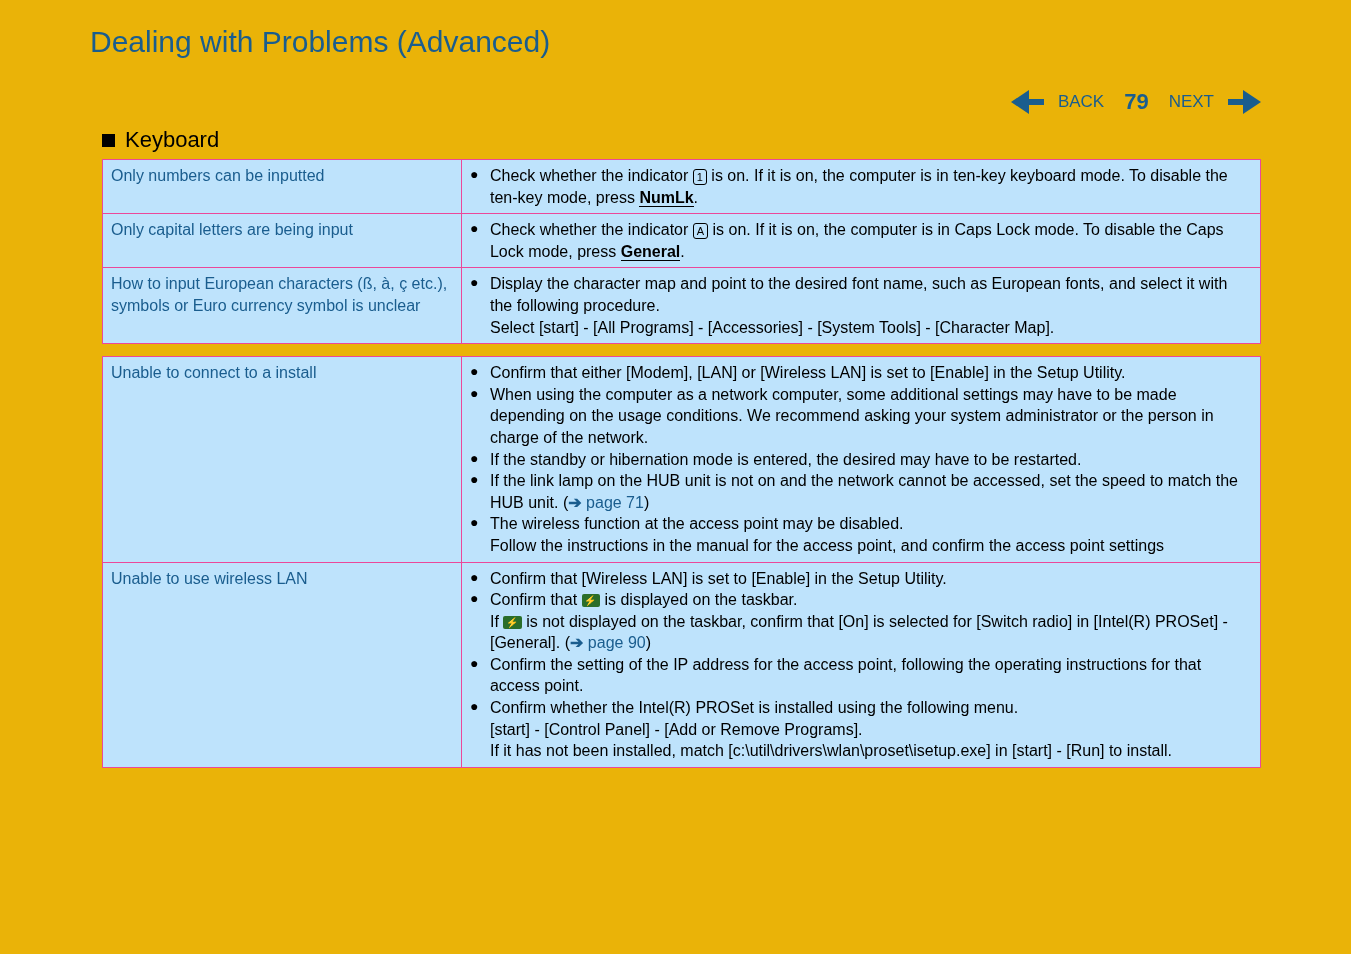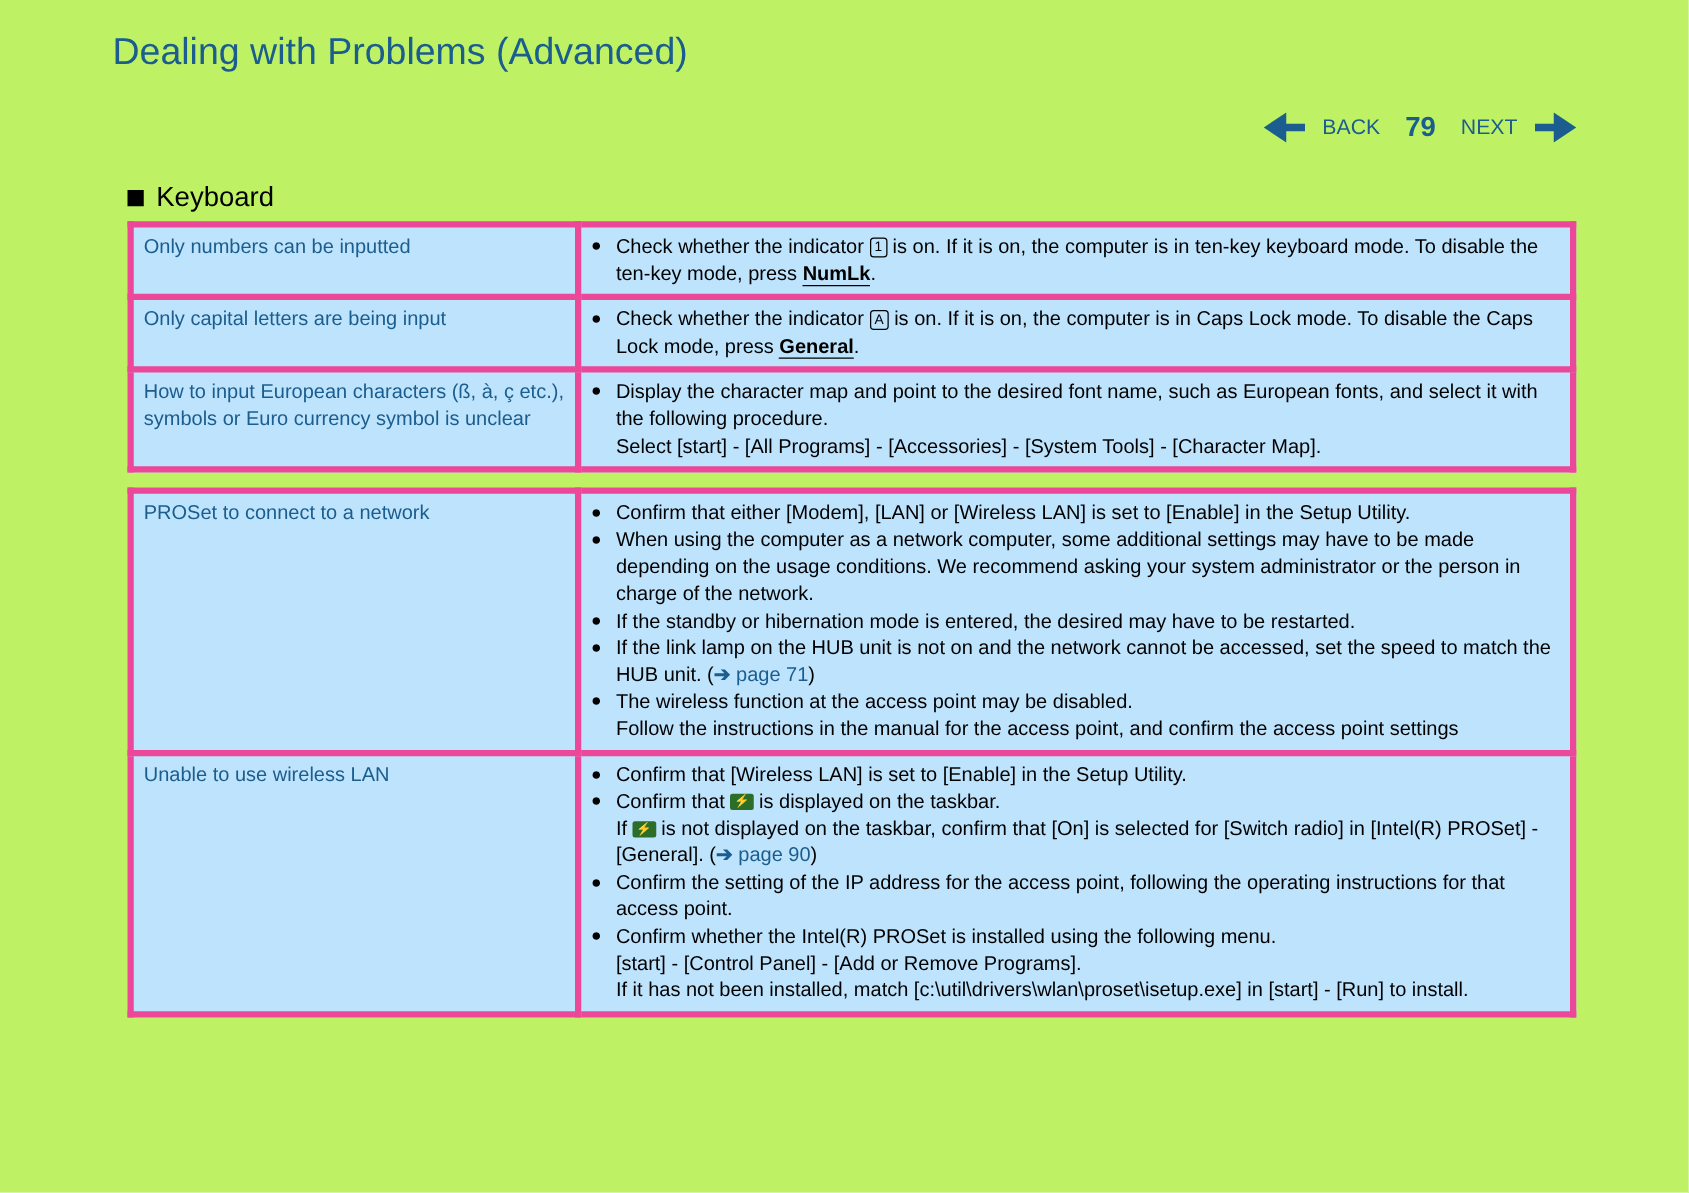--- a/index.html
+++ b/index.html
@@ -6,36 +6,36 @@
       margin: 0;
       padding: 0;
       box-sizing: border-box;
     }
     body {
       font-family: Arial, Helvetica, sans-serif;
       background: #ffffff;
       width: 1351px;
     }
     .page {
-      background: #bef264;
+      background: #eab308;
       padding: 25px 90px 50px 90px;
       min-height: 954px;
     }
     .page-title {
       color: #1A5D8E;
       font-size: 30px;
       font-weight: normal;
       margin-bottom: 30px;
     }
     .nav-row {
       display: flex;
       justify-content: flex-end;
       align-items: center;
       gap: 8px;
-      margin-bottom: 30px;
+      margin-bottom: 12px;
     }
     .nav-arrow-back {
       width: 0;
       height: 0;
       border-top: 12px solid transparent;
       border-bottom: 12px solid transparent;
       border-right: 18px solid #1A5D8E;
     }
     .nav-arrow-next {
       width: 0;
@@ -92,21 +92,21 @@
       color: #000;
       font-weight: normal;
     }
     table.problem-table {
       width: 100%;
       border-collapse: collapse;
       background: #BEE3FC;
       margin-bottom: 12px;
     }
     table.problem-table td {
-      border: 5px solid #ec4899;
+      border: 1px solid #ec4899;
       padding: 5px 8px;
       vertical-align: top;
       font-size: 16px;
       line-height: 1.35;
     }
     table.problem-table td.left-col {
       width: 31%;
       color: #1A5D8E;
     }
     table.problem-table td.right-col {
@@ -221,21 +221,21 @@
           </ul>
         </td>
       </tr>
     </tbody>
       </table>
 
 
     <table class="problem-table">
       <tbody>
           <tr>
-        <td class="left-col">PROSet to connect to a network</td>
+        <td class="left-col">Unable to connect to a install</td>
         <td class="right-col">
           <ul class="bullet-list">
             <li>Confirm that either [Modem], [LAN] or [Wireless LAN] is set to [Enable] in the Setup Utility.</li>
             <li>When using the computer as a network computer, some additional settings may have to be made depending on the usage conditions.   We recommend asking your system administrator or the person in charge of the network.</li>
             <li>If the standby or hibernation mode is entered, the desired may have to be restarted.</li>
             <li>
               <span>If the link lamp on the HUB unit is not on and the network cannot be accessed, set the speed to match the HUB unit. (</span><span class="page-link-arrow">➔ </span><span class="page-link">page 71</span><span>)</span>
             </li>
             <li>
               <span>The wireless function at the access point may be disabled.</span><br>

